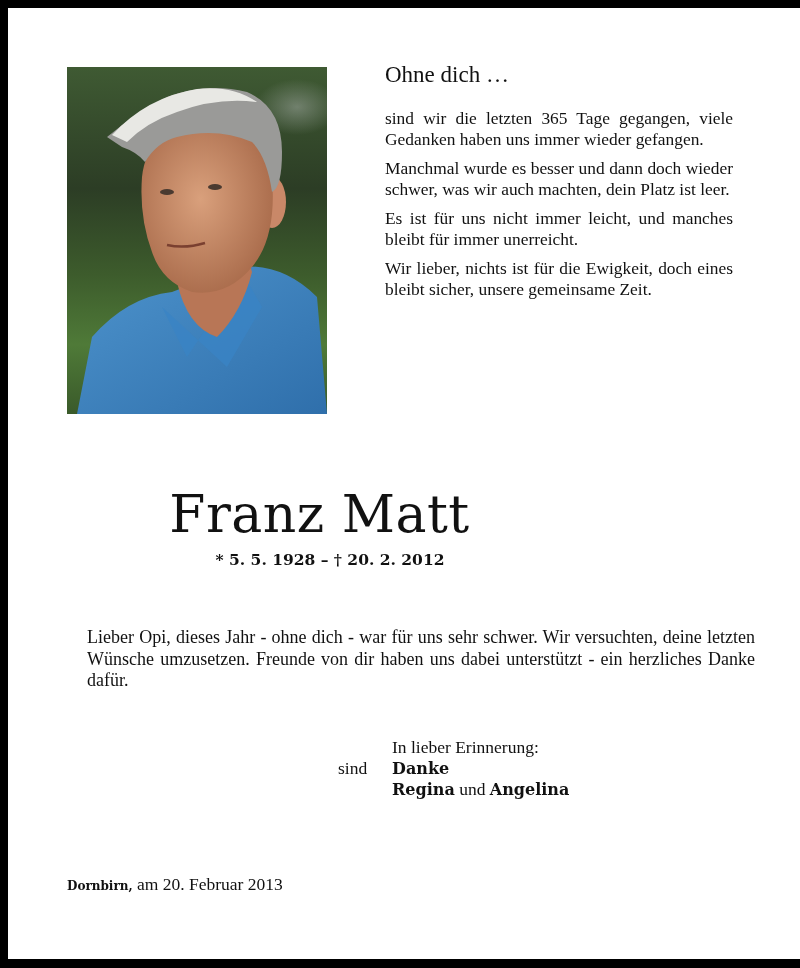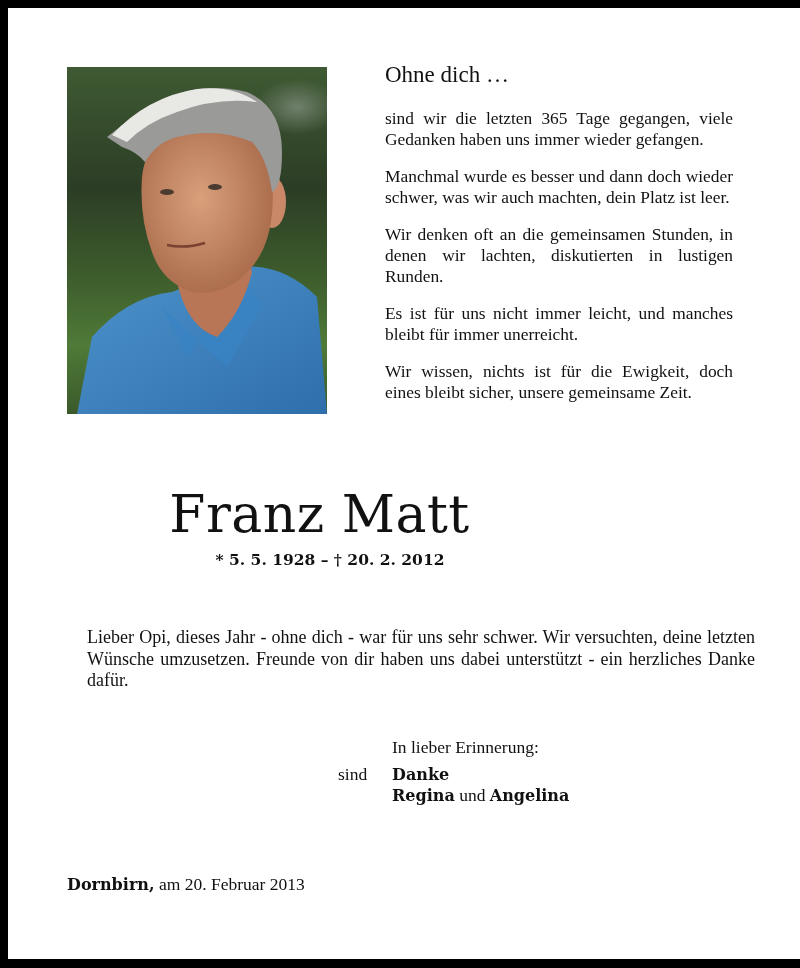--- a/index.html
+++ b/index.html
@@ -24,21 +24,21 @@
   .photo svg { position: absolute; left: 0; top: 0; }
   .poem {
     position: absolute; left: 377px; top: 54px; width: 348px;
   }
   .poem-title {
     font-family: "Liberation Serif", "DejaVu Serif", serif;
     font-size: 23px; margin: 0 0 20px 0; line-height: 26px;
   }
   .poem p {
     font-family: "Liberation Serif", "DejaVu Serif", serif;
-    font-size: 17.4px; line-height: 21px; margin: 16px 0 6px 0;
+    font-size: 17.4px; line-height: 21px; margin: 8px 0 6px 0;
     text-align: justify; hyphens: manual;
   }
   .name {
     position: absolute; left: 0; width: 623px; top: 476px;
     text-align: center;
     font-family: "DejaVu Serif", serif; font-size: 52px; line-height: 60px;
     letter-spacing: 0.5px;
   }
   .dates {
     position: absolute; left: 0; width: 644px; top: 542px;
@@ -50,27 +50,27 @@
     font-family: "Liberation Serif", "DejaVu Serif", serif;
     font-size: 18px; line-height: 21.5px; text-align: justify; margin-left: 20px;
   }
   .signoff {
     position: absolute; left: 330px; top: 729px;
     font-family: "Liberation Serif", "DejaVu Serif", serif;
     font-size: 17.5px; line-height: 20.5px;
   }
   .signoff .row { white-space: nowrap; }
   .signoff .prefix { display: inline-block; width: 54px; }
-  .signoff .heading { padding-left: 54px; margin-bottom: 6px; }
+  .signoff .heading { padding-left: 54px; }
   .signoff b { font-family: "DejaVu Serif", serif; font-size: 16px; }
   .place {
     position: absolute; left: 59px; top: 866px;
     font-family: "Liberation Serif", "DejaVu Serif", serif; font-size: 17.5px;
   }
-  .place b { font-family: "DejaVu Serif", serif; font-size: 16px; }
+  .place b { font-family: "DejaVu Serif", serif; font-size: 12px; }
 </style>
 </head>
 <body>
 
 <div class="page">
 
   <div class="photo" title="Portrait of an elderly man with grey hair wearing a blue shirt, green foliage background">
     <svg width="260" height="347" viewBox="0 0 260 347">
       <defs>
         <linearGradient id="shirt" x1="0" y1="0" x2="1" y2="1">
@@ -99,23 +99,22 @@
       <ellipse cx="148" cy="120" rx="7" ry="3" fill="#4a3a30"></ellipse>
 
       <path d="M100 178 Q118 182 138 176" stroke="#7a4030" stroke-width="2.5" fill="none"></path>
     </svg>
   </div>
 
   <div class="poem">
     <div class="poem-title">Ohne dich …</div>
     <p>sind wir die letzten 365 Tage gegangen, viele Gedanken haben uns immer wieder gefangen.</p>
     <p>Manchmal wurde es besser und dann doch wieder schwer, was wir auch machten, dein Platz ist leer.</p>
-    <p>Wir denken oft an die gemeinsamen Stunden, in denen wir lachten, diskutierten in lustigen Runden.</p>
     <p>Es ist für uns nicht immer leicht, und manches bleibt für immer unerreicht.</p>
-    <p>Wir wissen, nichts ist für die Ewigkeit, doch eines bleibt sicher, unsere gemeinsame Zeit.</p>
+    <p>Wir lieber, nichts ist für die Ewigkeit, doch eines bleibt sicher, unsere gemeinsame Zeit.</p>
   </div>
 
   <div class="name">Franz Matt</div>
   <div class="dates">* 5. 5. 1928 – † 20. 2. 2012</div>
 
   <div class="message">Lieber Opi, dieses Jahr - ohne dich - war für uns sehr schwer. Wir versuchten, deine letzten Wünsche umzusetzen. Freunde von dir haben uns dabei unterstützt - ein herzliches Danke dafür.</div>
 
   <div class="signoff">
     <div class="heading">In lieber Erinnerung:</div>
     <div class="row">

